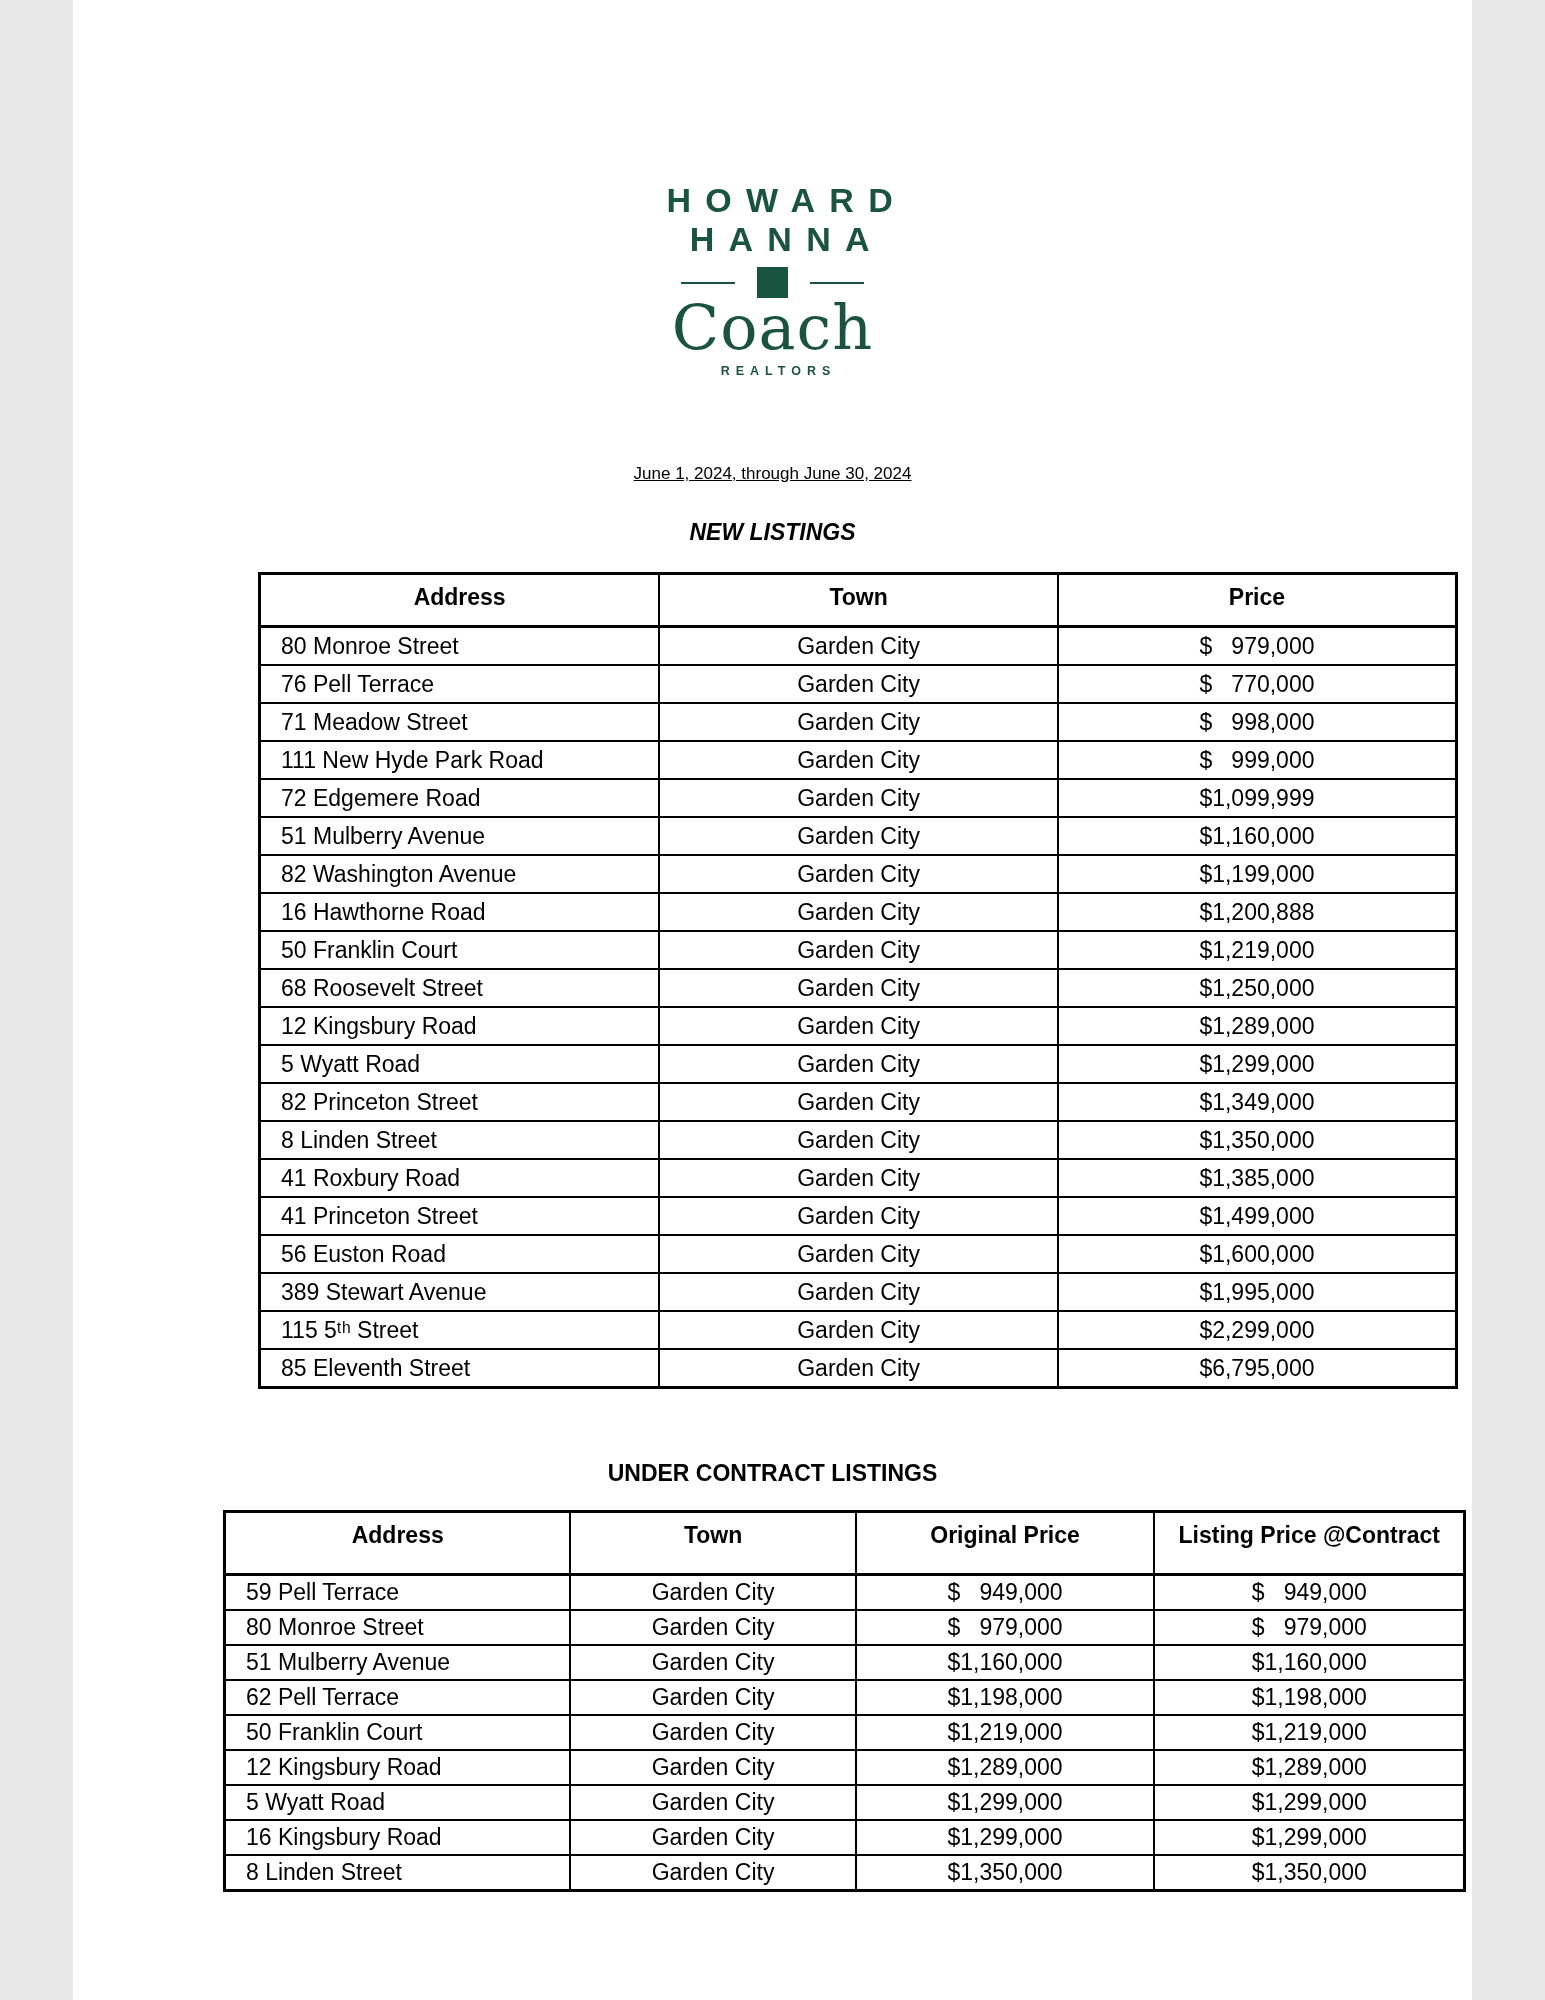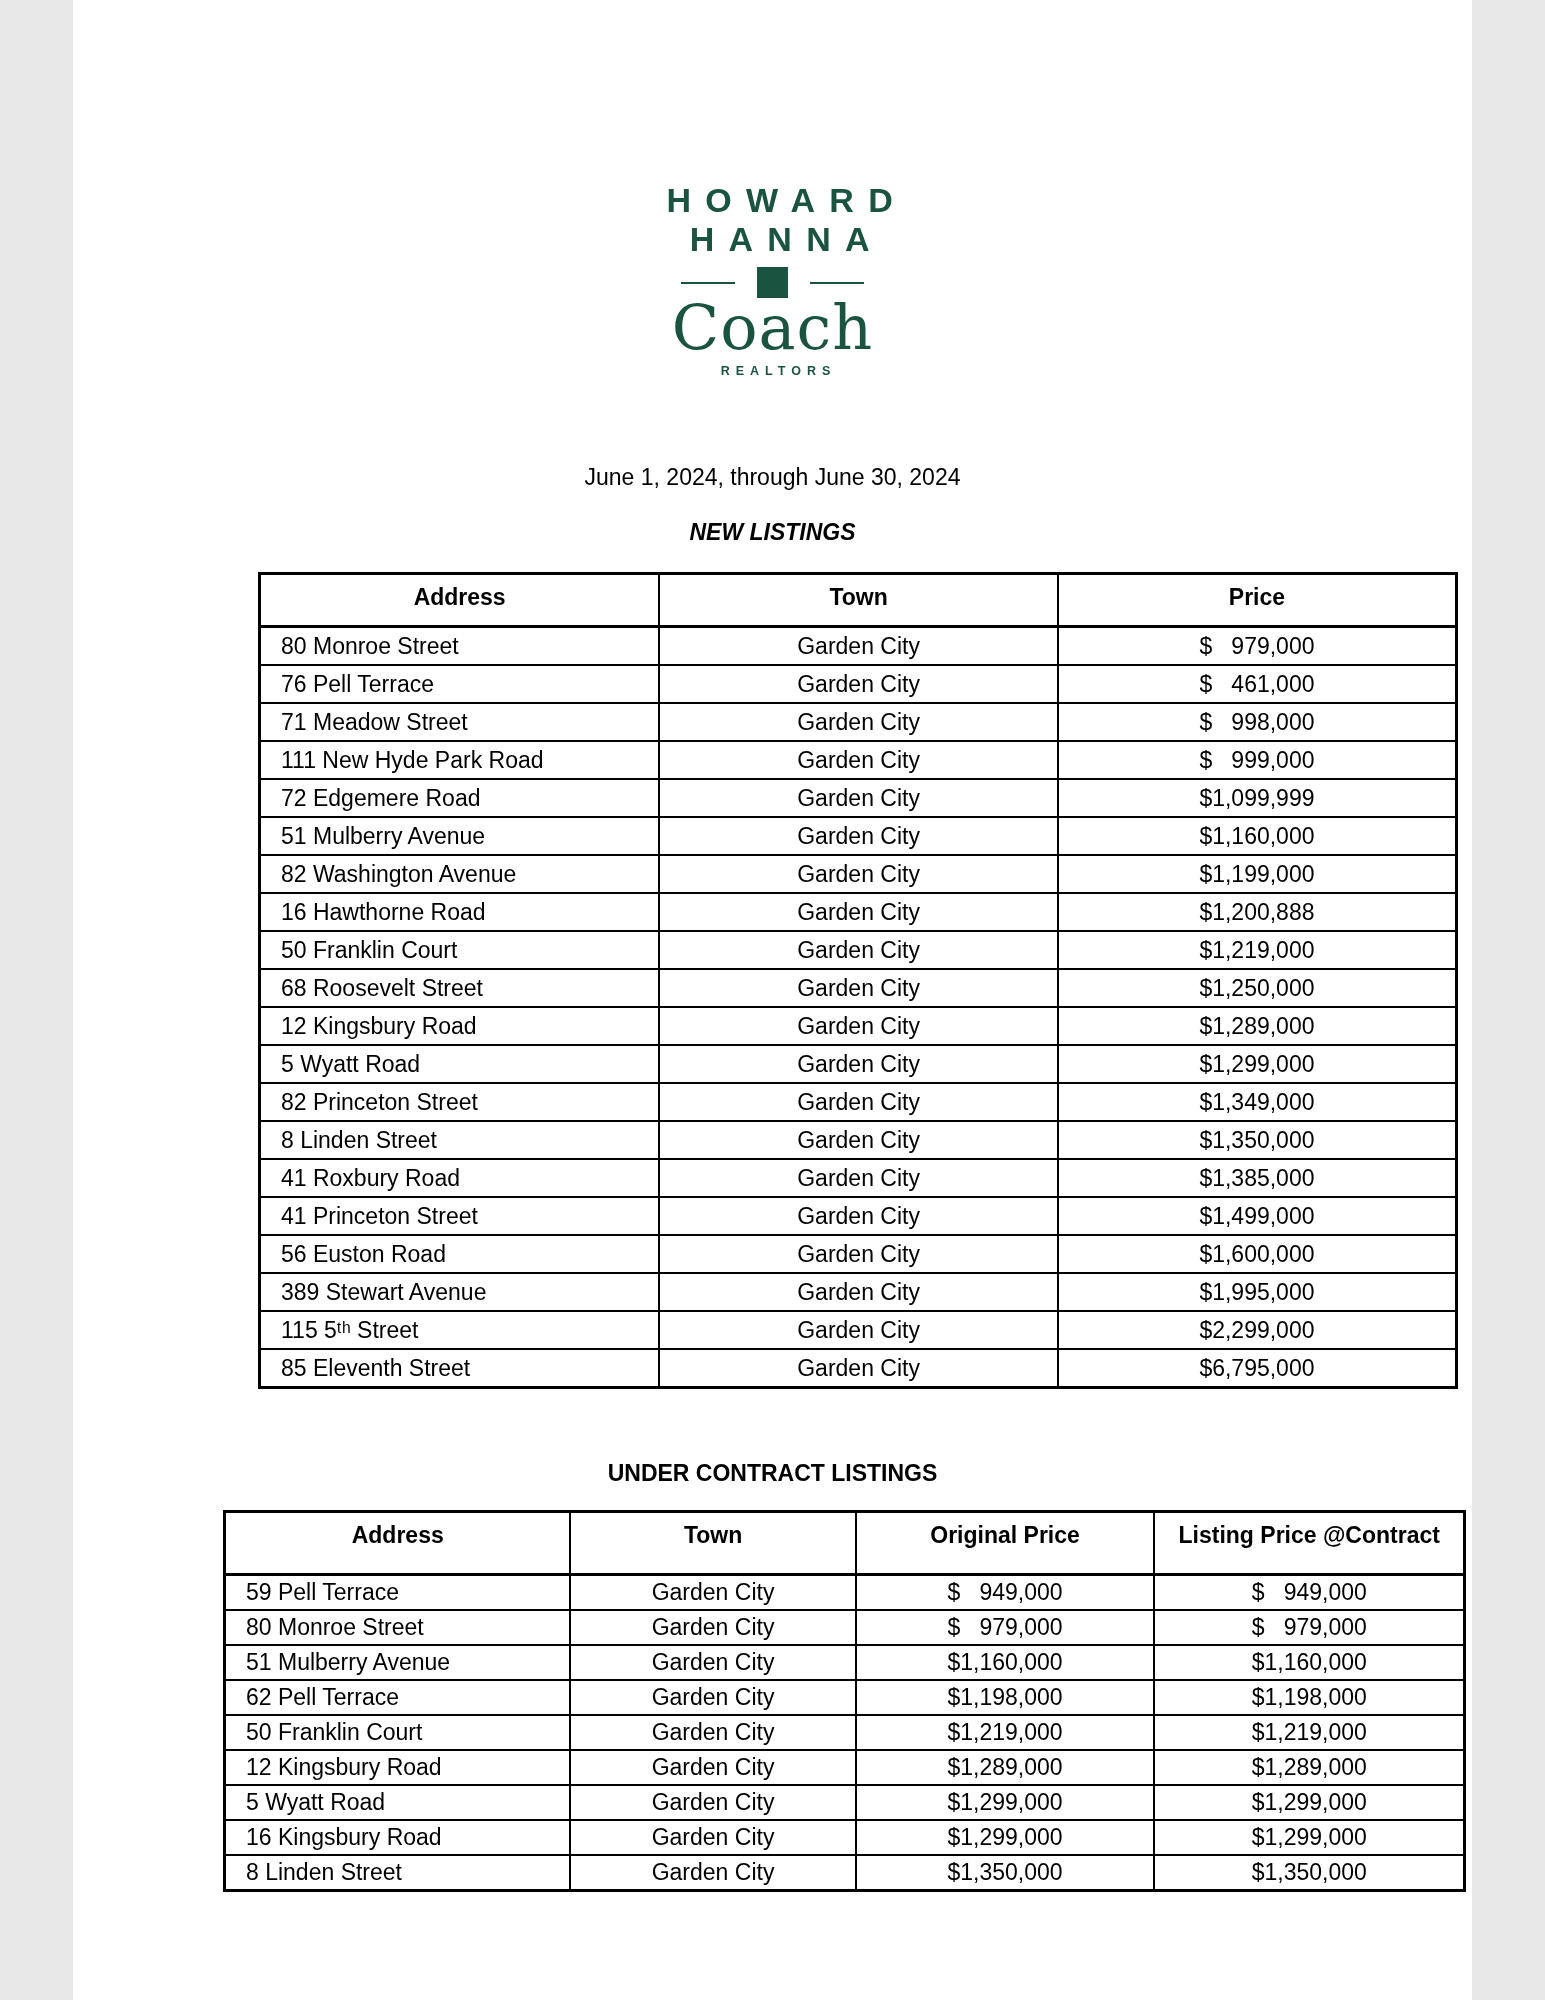--- a/index.html
+++ b/index.html
@@ -15,21 +15,21 @@
   .logo-word2 { top:220px; font-size:34px; font-weight:600; letter-spacing:0.42em; padding-left:0.42em; color:var(--green); }
   .logo-divider { top:267px; display:flex; justify-content:center; align-items:center; }
   .dline  { width:54px; height:2px; background:var(--green); }
   .dgap   { width:22px; height:1px; }
   .dsquare{ width:31px; height:31px; background:var(--green); }
   .logo-coach { top:297px; font-family:"DejaVu Serif", serif; font-size:62px; line-height:1.0; letter-spacing:1px; color:var(--green); }
   .logo-realtors { top:364px; font-size:12.5px; font-weight:bold; letter-spacing:0.48em; padding-left:0.48em; color:var(--green); }
 
   
   .doc-title { top:404px; font-size:23px; }
-  .doc-date  { top:464px; font-size:23px; }
+  .doc-date  { top:464px; font-size:17px;text-decoration:underline; }
   .section-title { font-size:23px; font-weight:bold; }
   .s1 { top:519px;font-style:italic; }
   .s2 { top:1460px; }
 
   
   table { position:absolute; border-collapse:collapse; table-layout:fixed; border:3px solid #000; }
   th, td { border:2px solid #000; font-size:23px; overflow:hidden; }
   th { font-weight:bold; text-align:center; vertical-align:top; padding:9px 4px 0 4px; box-sizing:border-box; }
   td { vertical-align:middle; white-space:pre; padding:0; }
   td.c0 { text-align:left; padding-left:20px; }
@@ -86,21 +86,21 @@
       </thead>
       <tbody>
         <tr>
           <td class="c0">80 Monroe Street</td>
           <td class="c1">Garden City</td>
           <td class="c2">$   979,000</td>
         </tr>
         <tr>
           <td class="c0">76 Pell Terrace</td>
           <td class="c1">Garden City</td>
-          <td class="c2">$   461,000</td>
+          <td class="c2">$   770,000</td>
         </tr>
         <tr>
           <td class="c0">71 Meadow Street</td>
           <td class="c1">Garden City</td>
           <td class="c2">$   998,000</td>
         </tr>
         <tr>
           <td class="c0">111 New Hyde Park Road</td>
           <td class="c1">Garden City</td>
           <td class="c2">$   999,000</td>

